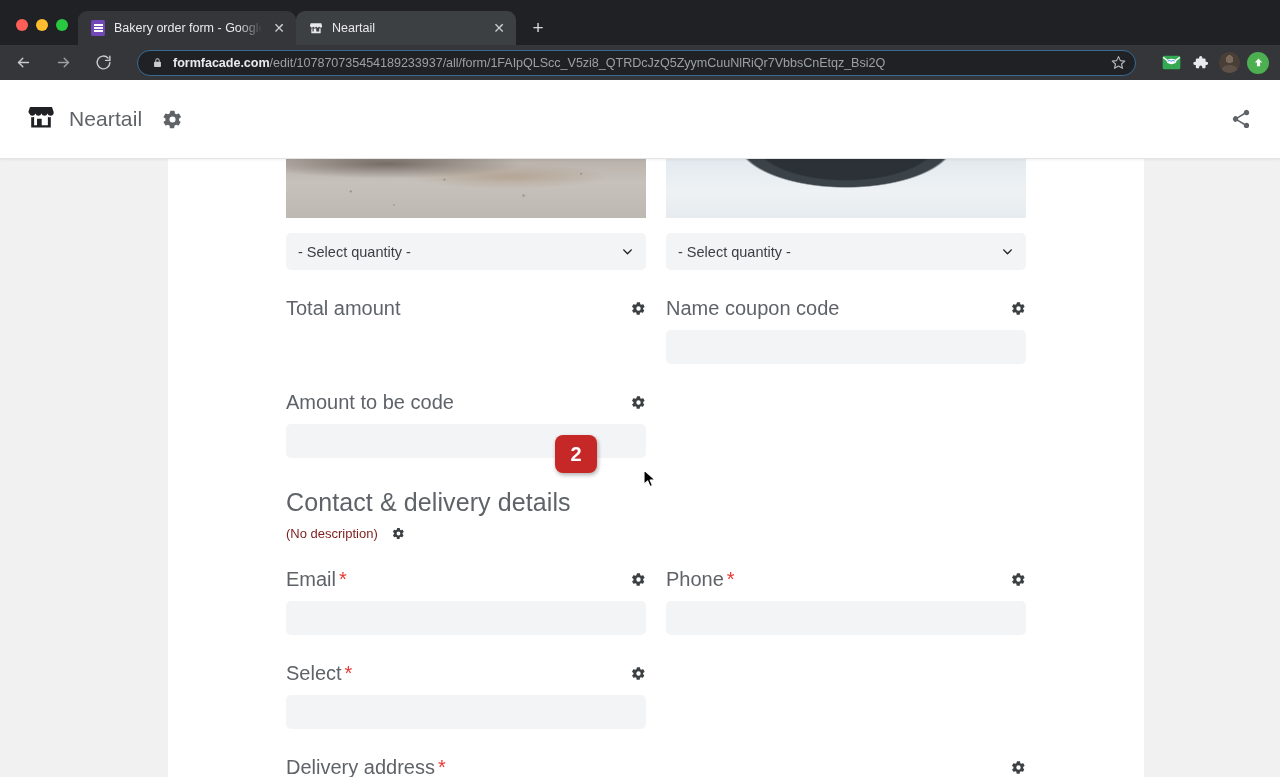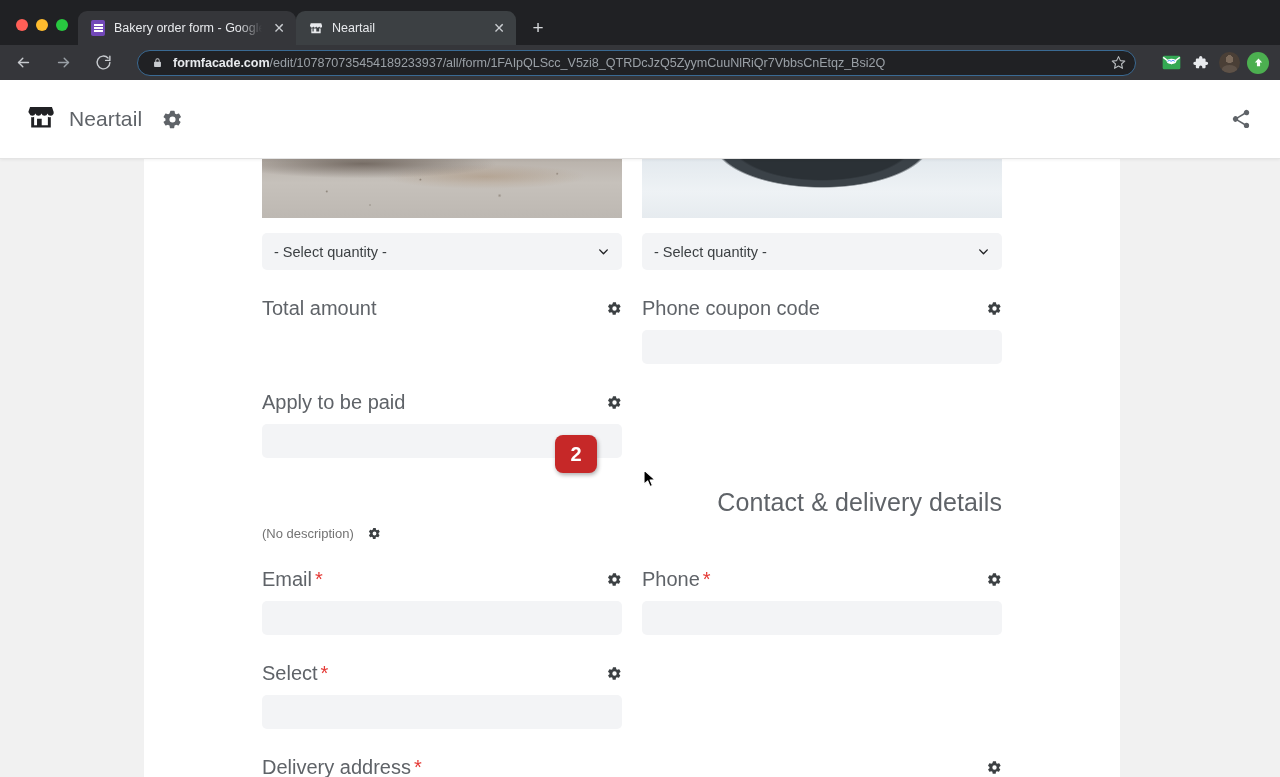--- a/index.html
+++ b/index.html
@@ -208,21 +208,21 @@
     font-weight: normal;
     letter-spacing: 0.1px;
   }
   .header-gear { margin-left: 20px; display:flex; align-items:center; }
   .header-spacer { flex: 1 1 auto; }
   .share-btn { display: flex; align-items: center; justify-content: center; width: 30px; height: 30px; }
 
   
   .card-wrap {
     position: absolute;
-    top: 79px; left: 144px;
+    top: 79px; left: 168px;
     width: 976px;
     height: 618px;
     background: #ffffff;
   }
   .card-inner {
     position: absolute;
     top: 0; left: 0;
     width: 976px;
     padding: 0 118px;
   }
@@ -307,31 +307,30 @@
     font-size: 14.4px;
     color: #3c4043;
   }
 
   .section-title {
     font-size: 25px;
     color: #5f6368;
     font-weight: normal;
     letter-spacing: 0.1px;
     margin-top: 30px;
-    text-align: right;
   }
   .section-desc-row {
     display: flex;
     align-items: center;
     gap: 14px;
     margin-top: 9px;
   }
   .section-desc {
     font-size: 13px;
-    color: #737373;
+    color: #7f1d1d;
   }
 
   
   .badge-2 {
     position: absolute;
     left: 555px;
     top: 355px;
     width: 42px;
     height: 38px;
     background: #c62828;
@@ -518,37 +517,37 @@
             <span class="field-label">Total amount</span>
             <span class="gear">
               <svg width="15" height="15" viewBox="0 0 24 24" fill="#3c4043">
                   <path d="M19.4 13a7.7 7.7 0 0 0 0-2l2.1-1.6a.5.5 0 0 0 .12-.64l-2-3.46a.5.5 0 0 0-.6-.22l-2.5 1a7.3 7.3 0 0 0-1.7-1l-.38-2.65a.5.5 0 0 0-.5-.43h-4a.5.5 0 0 0-.5.43L8.6 5.08a7.3 7.3 0 0 0-1.7 1l-2.5-1a.5.5 0 0 0-.6.22l-2 3.46a.5.5 0 0 0 .12.64L4.02 11a7.7 7.7 0 0 0 0 2l-2.1 1.6a.5.5 0 0 0-.12.64l2 3.46a.5.5 0 0 0 .6.22l2.5-1a7.3 7.3 0 0 0 1.7 1l.38 2.65a.5.5 0 0 0 .5.43h4a.5.5 0 0 0 .5-.43l.38-2.65a7.3 7.3 0 0 0 1.7-1l2.5 1a.5.5 0 0 0 .6-.22l2-3.46a.5.5 0 0 0-.12-.64zM12 15.5A3.5 3.5 0 1 1 15.5 12 3.5 3.5 0 0 1 12 15.5z"></path>
                 </svg>
             </span>
           </div>
         </div>
         <div class="col">
           <div class="label-row">
-            <span class="field-label">Phone coupon code</span>
+            <span class="field-label">Name coupon code</span>
             <span class="gear">
               <svg width="15" height="15" viewBox="0 0 24 24" fill="#3c4043">
                   <path d="M19.4 13a7.7 7.7 0 0 0 0-2l2.1-1.6a.5.5 0 0 0 .12-.64l-2-3.46a.5.5 0 0 0-.6-.22l-2.5 1a7.3 7.3 0 0 0-1.7-1l-.38-2.65a.5.5 0 0 0-.5-.43h-4a.5.5 0 0 0-.5.43L8.6 5.08a7.3 7.3 0 0 0-1.7 1l-2.5-1a.5.5 0 0 0-.6.22l-2 3.46a.5.5 0 0 0 .12.64L4.02 11a7.7 7.7 0 0 0 0 2l-2.1 1.6a.5.5 0 0 0-.12.64l2 3.46a.5.5 0 0 0 .6.22l2.5-1a7.3 7.3 0 0 0 1.7 1l.38 2.65a.5.5 0 0 0 .5.43h4a.5.5 0 0 0 .5-.43l.38-2.65a7.3 7.3 0 0 0 1.7-1l2.5 1a.5.5 0 0 0 .6-.22l2-3.46a.5.5 0 0 0-.12-.64zM12 15.5A3.5 3.5 0 1 1 15.5 12 3.5 3.5 0 0 1 12 15.5z"></path>
                 </svg>
             </span>
           </div>
           <div class="input-box">
             <span></span>
           </div>
         </div>
       </div>
 
       <div class="row2">
         <div class="col">
           <div class="label-row">
-            <span class="field-label">Apply to be paid</span>
+            <span class="field-label">Amount to be code</span>
             <span class="gear">
               <svg width="15" height="15" viewBox="0 0 24 24" fill="#3c4043">
                   <path d="M19.4 13a7.7 7.7 0 0 0 0-2l2.1-1.6a.5.5 0 0 0 .12-.64l-2-3.46a.5.5 0 0 0-.6-.22l-2.5 1a7.3 7.3 0 0 0-1.7-1l-.38-2.65a.5.5 0 0 0-.5-.43h-4a.5.5 0 0 0-.5.43L8.6 5.08a7.3 7.3 0 0 0-1.7 1l-2.5-1a.5.5 0 0 0-.6.22l-2 3.46a.5.5 0 0 0 .12.64L4.02 11a7.7 7.7 0 0 0 0 2l-2.1 1.6a.5.5 0 0 0-.12.64l2 3.46a.5.5 0 0 0 .6.22l2.5-1a7.3 7.3 0 0 0 1.7 1l.38 2.65a.5.5 0 0 0 .5.43h4a.5.5 0 0 0 .5-.43l.38-2.65a7.3 7.3 0 0 0 1.7-1l2.5 1a.5.5 0 0 0 .6-.22l2-3.46a.5.5 0 0 0-.12-.64zM12 15.5A3.5 3.5 0 1 1 15.5 12 3.5 3.5 0 0 1 12 15.5z"></path>
                 </svg>
             </span>
           </div>
           <div class="input-box">
             <span></span>
           </div>
         </div>

